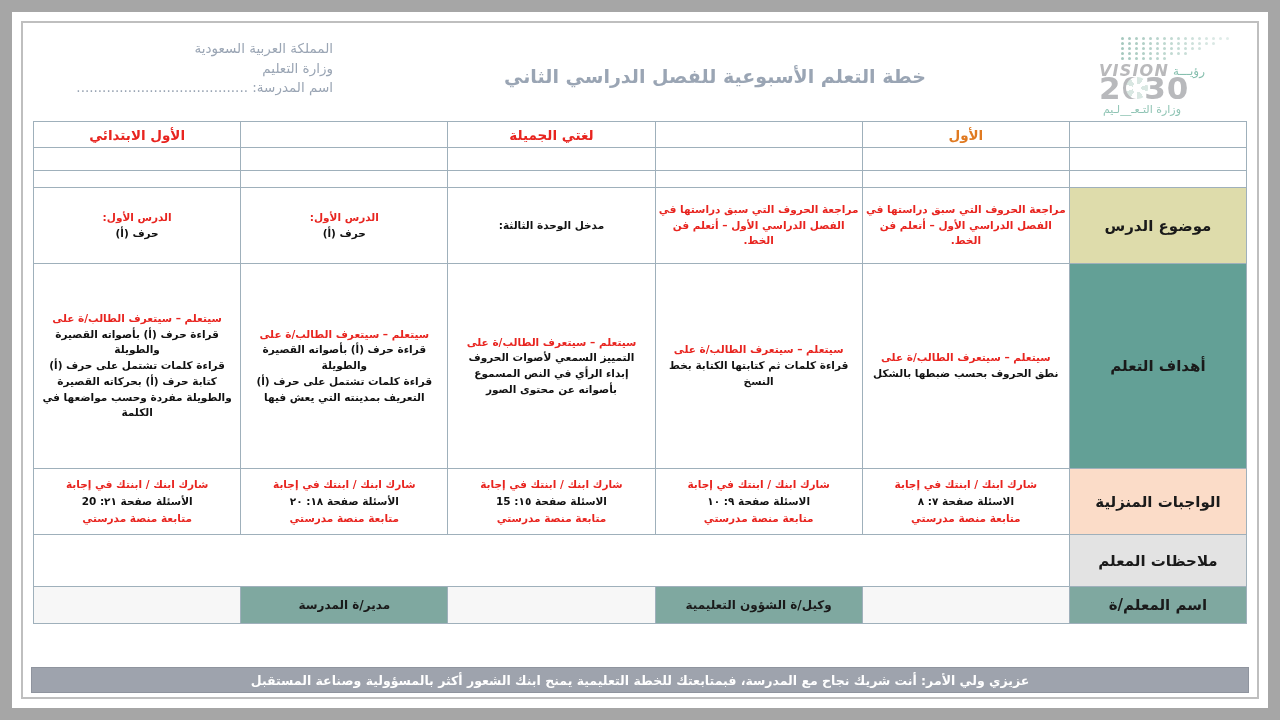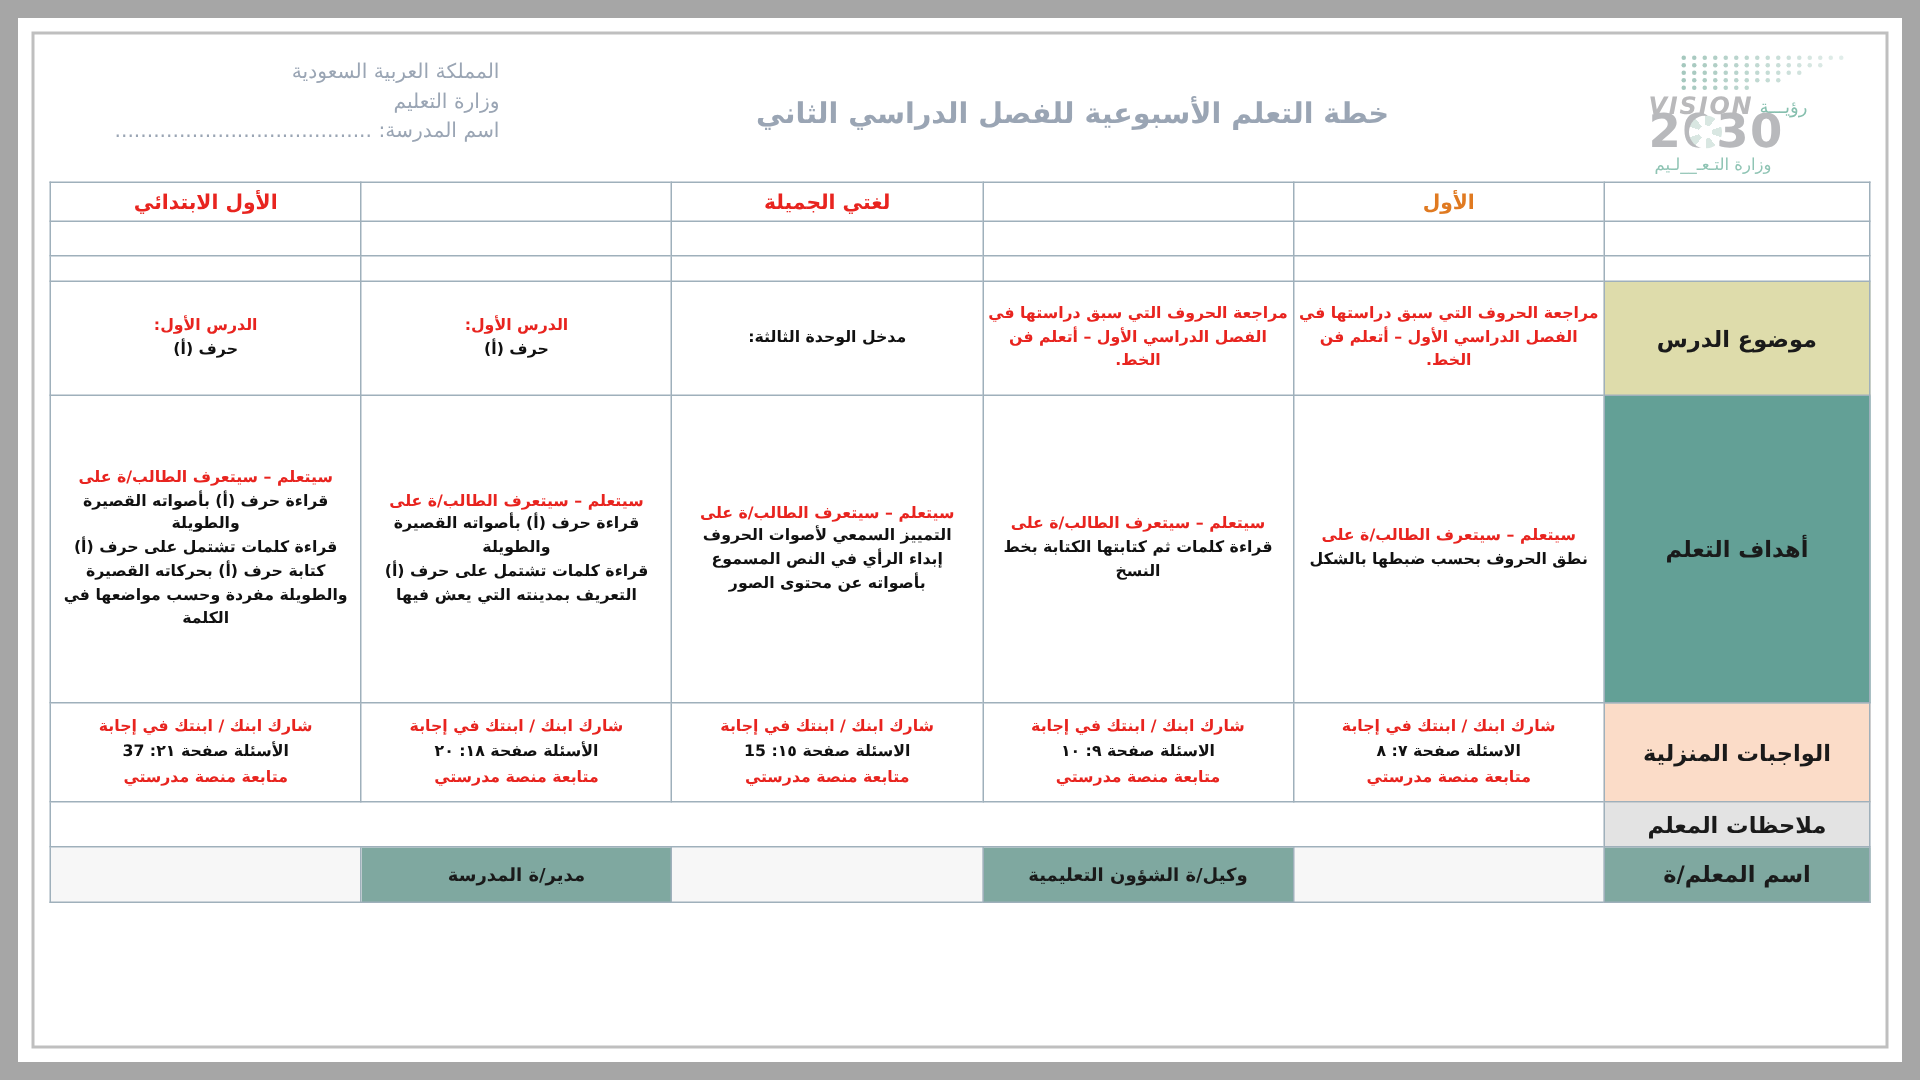--- a/index.html
+++ b/index.html
@@ -190,21 +190,21 @@
   }
   .cell-mixed .body { color: #111111; font-weight: bold; display: block; }
   .hw .hl { color: #e8241f; font-weight: bold; display: block; }
   .hw .mid { color: #111111; font-weight: bold; display: block; }
   .hw .foot { color: #e8241f; font-weight: bold; display: block; }
   .hw { font-size: 10.5px; line-height: 1.6; }
 
   .row-topic td   { height: 76px; }
   .row-goals td   { height: 205px; vertical-align: middle; }
   .row-hw td      { height: 66px; }
-  .row-notes td   { height: 30px; background:#f2f2f2; }
+  .row-notes td   { height: 52px; background:#f2f2f2; }
   .row-sign td    { height: 37px; }
   .sign-teal {
     background: #7fa8a0 !important;
     color: #1a1a1a;
     font-weight: bold;
     font-size: 12px;
   }
   .sign-blank { background: #f7f7f7 !important; }
 
   
@@ -420,21 +420,21 @@
                   <span class="mid">الاسئلة صفحة ١٥: 15</span>
                   <span class="foot">متابعة منصة مدرستي</span>
                 </td>
           <td class="hw" id="hw3">
                   <span class="hl">شارك ابنك / ابنتك في إجابة</span>
                   <span class="mid">الأسئلة صفحة ١٨: ٢٠</span>
                   <span class="foot">متابعة منصة مدرستي</span>
                 </td>
           <td class="hw" id="hw4">
                   <span class="hl">شارك ابنك / ابنتك في إجابة</span>
-                  <span class="mid">الأسئلة صفحة ٢١: 37</span>
+                  <span class="mid">الأسئلة صفحة ٢١: 20</span>
                   <span class="foot">متابعة منصة مدرستي</span>
                 </td>
         </tr>
 
         <tr class="row-notes">
           <td class="lbl lbl-grey">ملاحظات المعلم</td>
           <td colspan="5"></td>
         </tr>
 
         <tr class="row-sign">
@@ -445,16 +445,17 @@
           <td class="sign-teal">مدير/ة المدرسة</td>
           <td class="sign-blank"></td>
         </tr>
 
       </tbody>
     </table>
   </div>
 
   <div class="footer-gap"></div>
 
+  <div class="footer-banner">عزيزي ولي الأمر: أنت شريك نجاح مع المدرسة، فبمتابعتك للخطة التعليمية يمنح ابنك الشعور أكثر بالمسؤولية وصناعة المستقبل</div>
 
 </div>
 </div>
 </div>
 
 </body></html>

